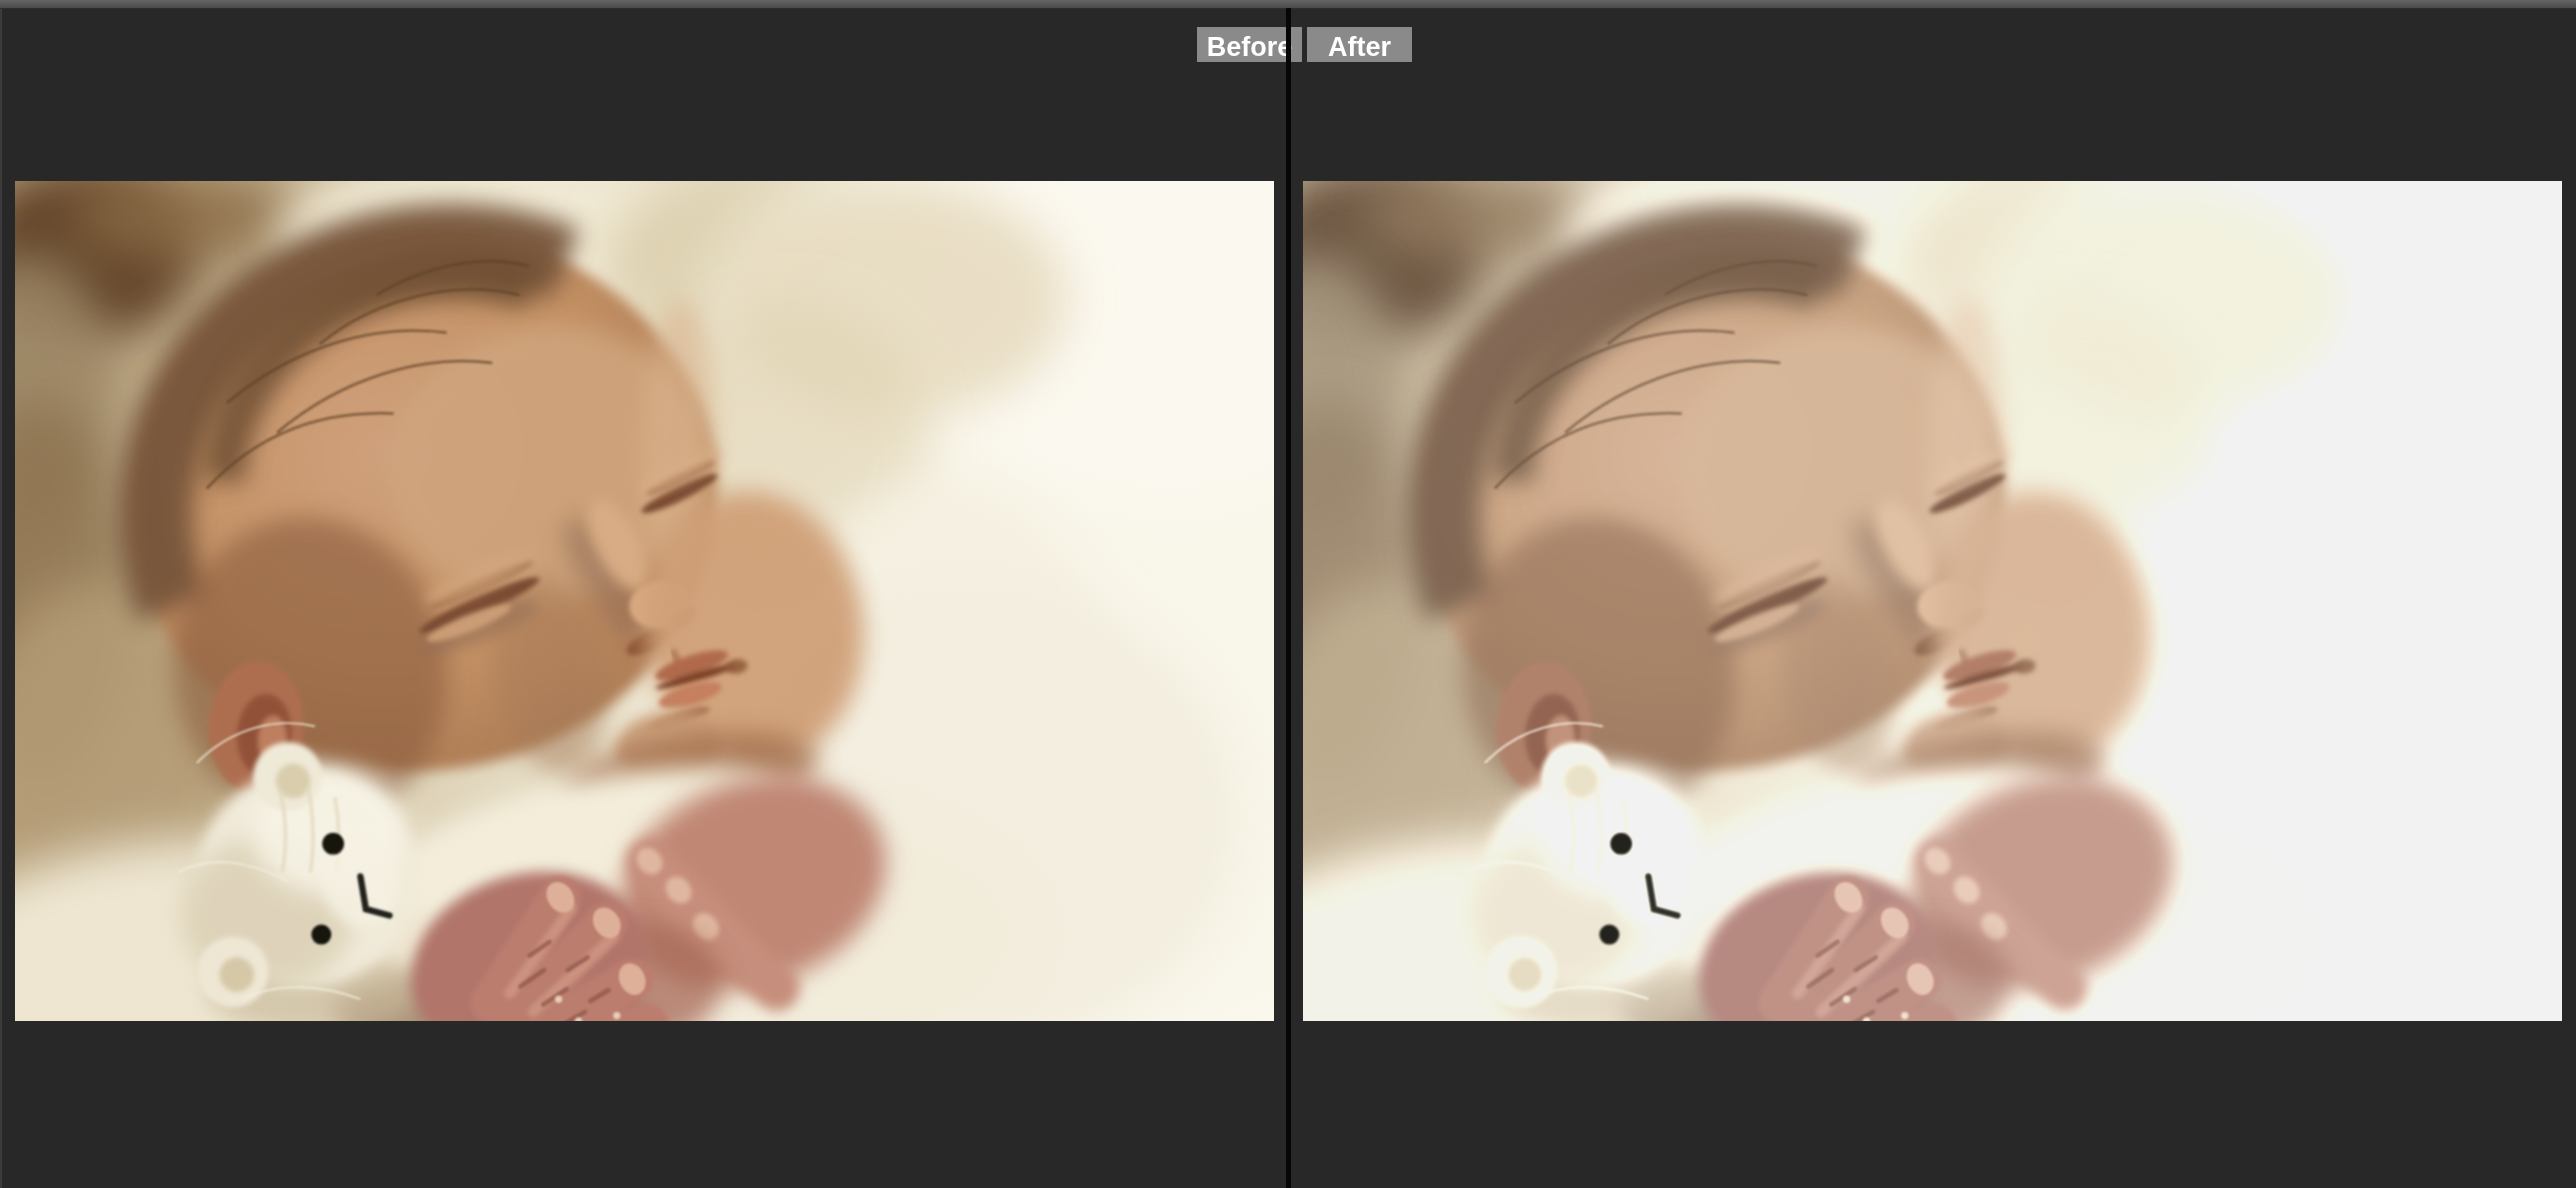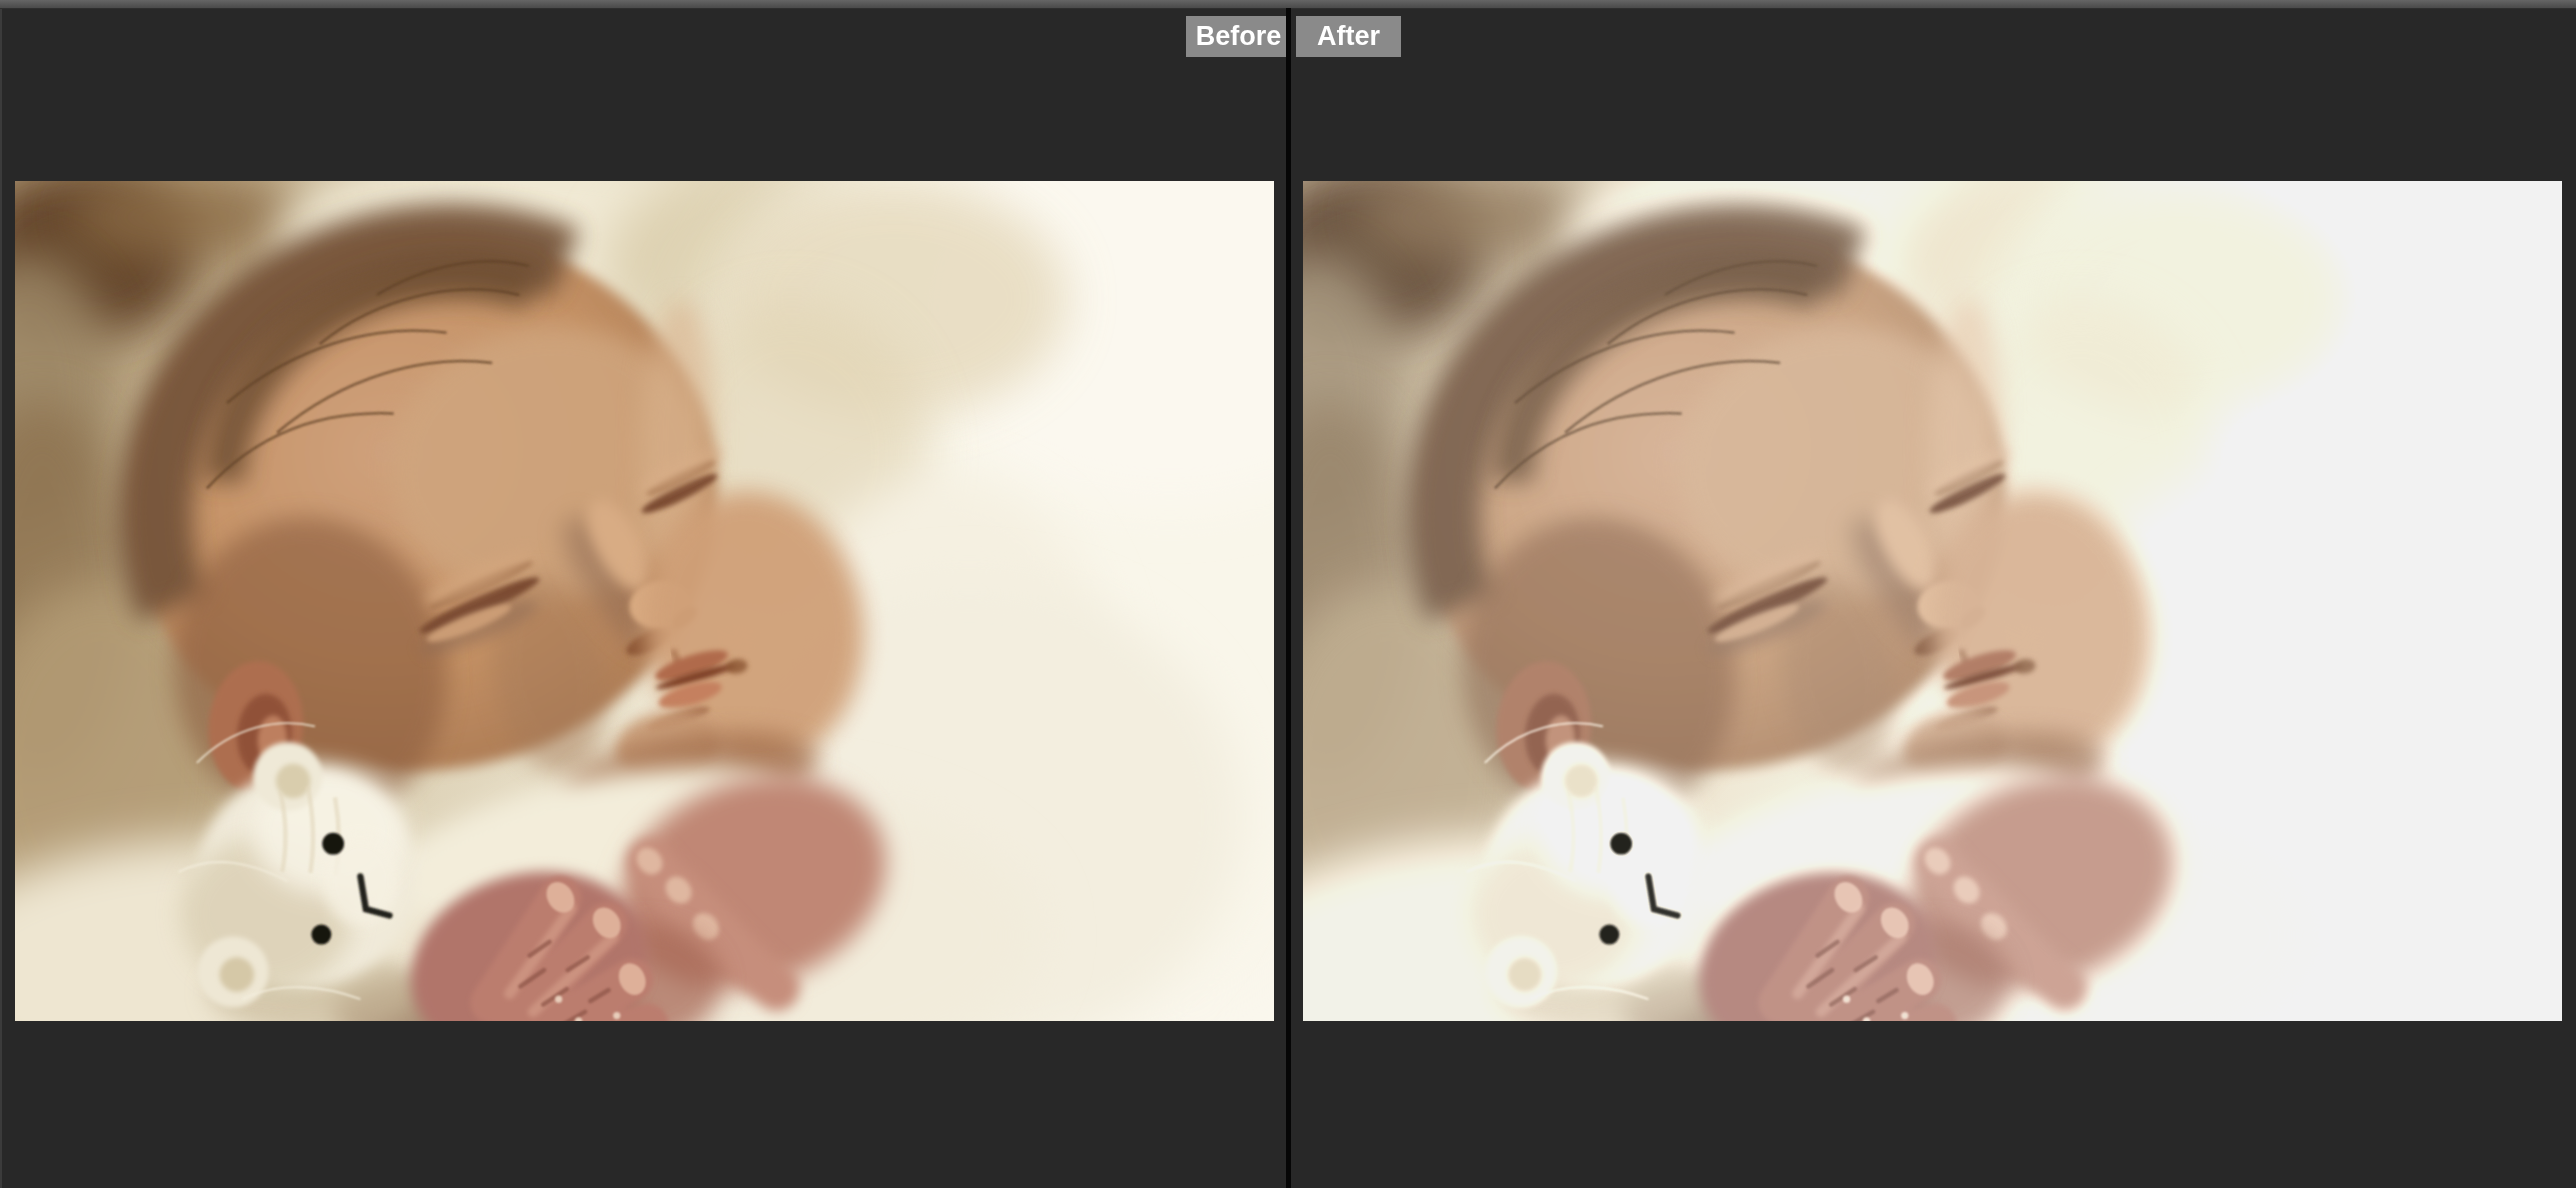--- a/index.html
+++ b/index.html
@@ -16,24 +16,24 @@
   }
   .edge-left {
     position: absolute; left: 0; top: 9px; width: 1.8px; height: 1180px;
     background: #3b3b3b;
   }
   .divider {
     position: absolute; left: 1286px; top: 8.2px; width: 4.5px; height: 1181px;
     background: var(--divider, #060606);
   }
   .viewbtn {
-    position: absolute; top: 11px; height: 41px; width: 105px;
+    position: absolute; top: 11px; height: 35px; width: 105px;
     background: var(--button-bg, #8a8a8a);
     color: var(--button-text, #ffffff);
-    border: none; padding: 0; margin: 5px;
+    border: none; padding: 0; margin: 16px;
     font-family: "Liberation Sans", sans-serif;
     font-size: 27px; font-weight: 700; line-height: 41px; text-align: center;
     cursor: pointer;
   }
   .btn-before { left: 1181px; }
   .btn-after  { left: 1291px; }
   .photo {
     position: absolute; top: 181px; width: 1259px; height: 840px; display: block;
     background: #efe7d4;
   }

